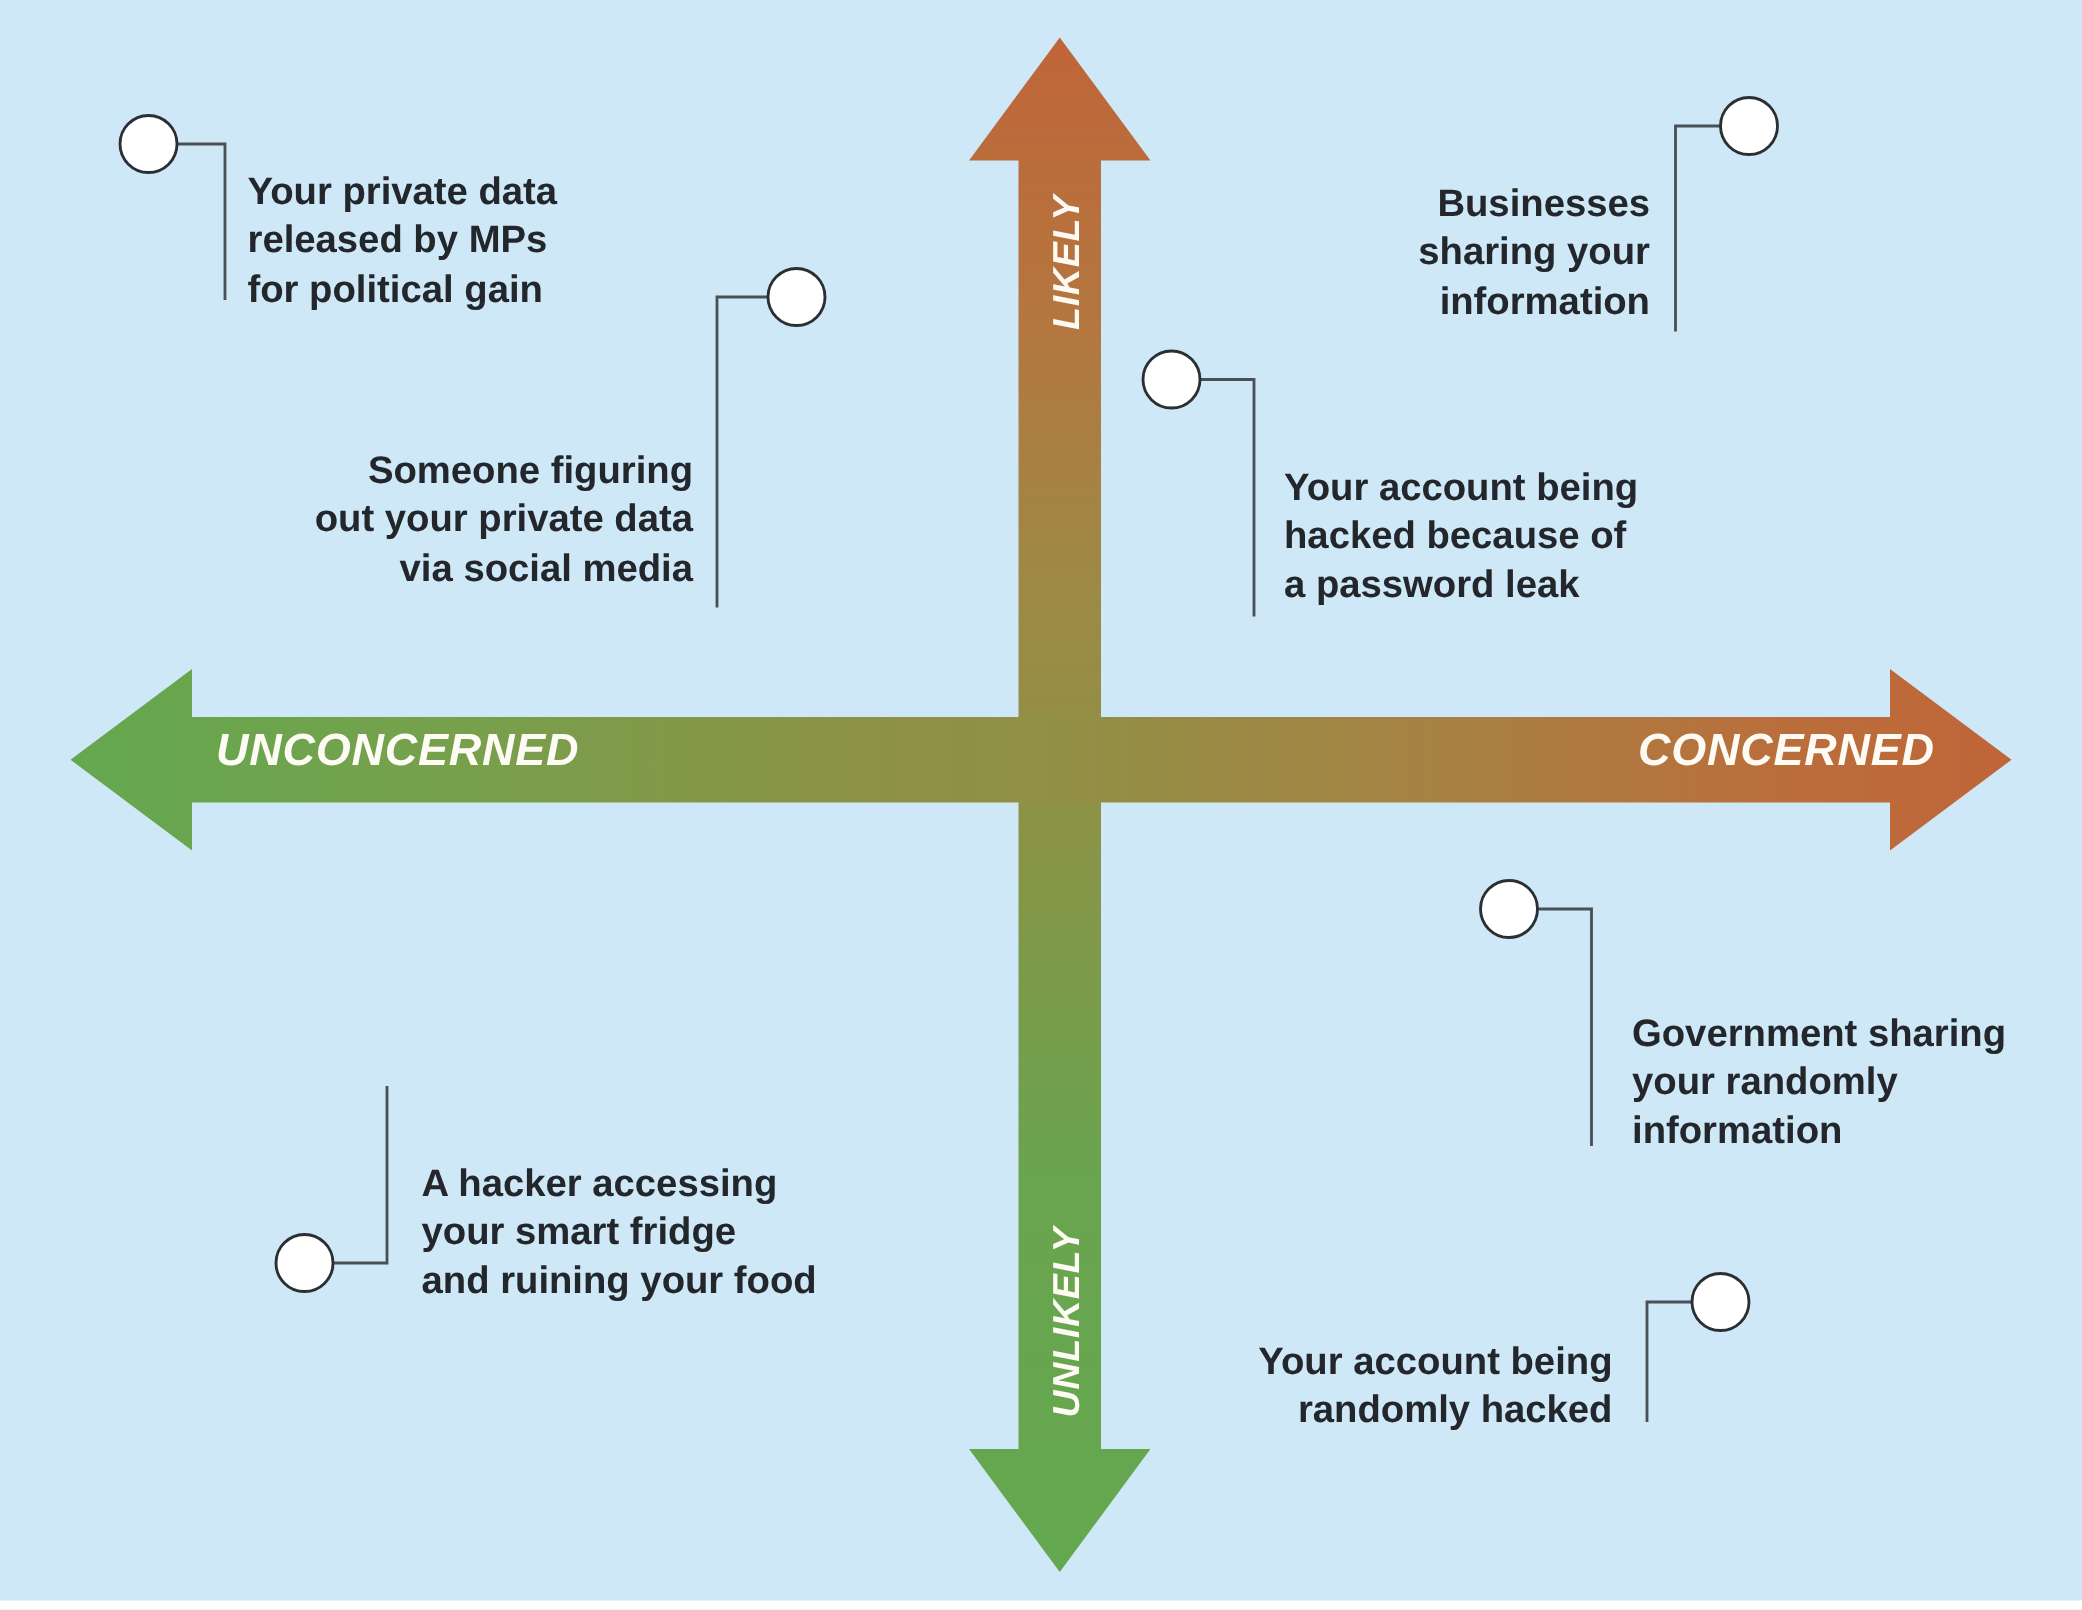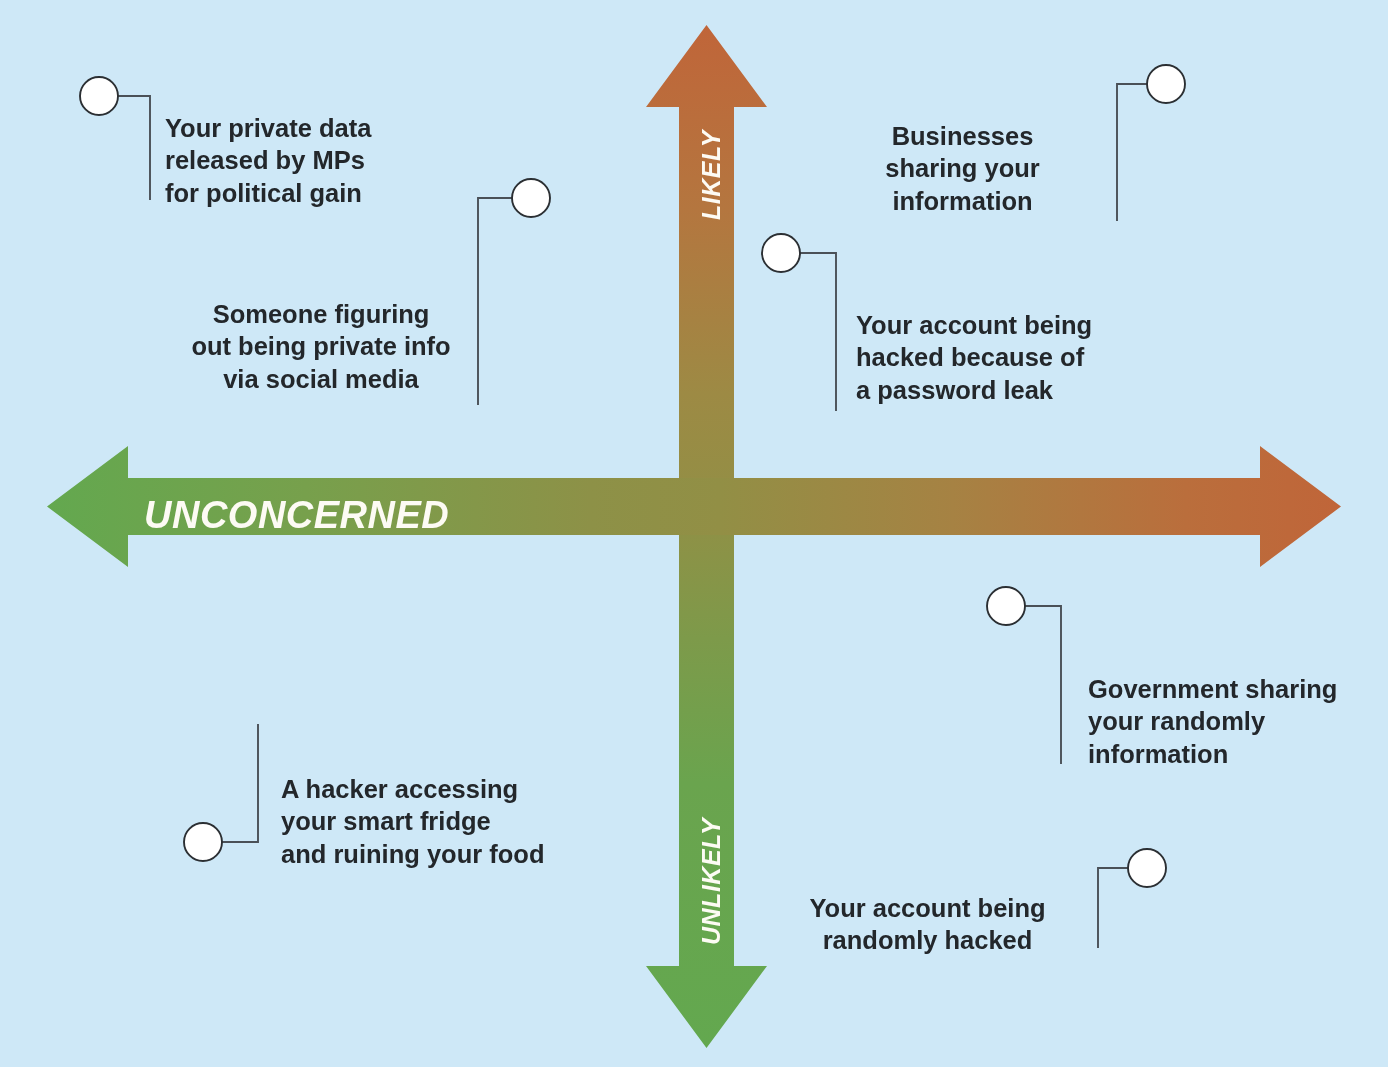--- a/index.html
+++ b/index.html
@@ -33,22 +33,22 @@
   .axis-label {
     position: absolute;
     color: #fdfbf4;
     font-weight: 700;
     font-style: italic;
     letter-spacing: 0.5px;
     white-space: nowrap;
     pointer-events: none;
   }
   .axis-label.horizontal {
-    font-size: 38px;
-    top: 494px;
+    font-size: 30px;
+    top: 484px;
   }
   #label-unconcerned { left: 144px; }
   #label-concerned   { left: 1092px; }
   .axis-label.vertical {
     font-size: 25px;
     left: 0;
     transform-origin: left top;
   }
   #label-likely {
     transform: translate(697px, 220px) rotate(-90deg);
@@ -59,21 +59,21 @@
 
   .callout {
     position: absolute;
     color: #23272b;
     font-size: 25.5px;
     line-height: 1.27;
     font-weight: 700;
     white-space: pre-line;
   }
   .callout.align-left  { text-align: left; }
-  .callout.align-right { text-align: center; }
+  .callout.align-right { text-align: right; }
 
   .node-circle {
     fill: #ffffff;
     stroke: #2b2f33;
     stroke-width: 1.9;
   }
   .leader-line {
     fill: none;
     stroke: #4a5057;
     stroke-width: 1.9;
@@ -135,20 +135,21 @@
              L 1260 446
              L 1341 506.5
              L 1260 567
              L 1260 535
              L 128 535
              L 128 567
              Z"></path>
   </svg>
 
   <div class="axis-label horizontal" id="label-unconcerned">UNCONCERNED</div>
+  <div class="axis-label horizontal" id="label-concerned">CONCERNED</div>
   <div class="axis-label vertical" id="label-likely">LIKELY</div>
   <div class="axis-label vertical" id="label-unlikely">UNLIKELY</div>
 
   <svg id="leaders-svg" viewBox="0 0 1388 1073">
 
     <path class="leader-line" d="M 118 96 L 150 96 L 150 200"></path>
     <circle class="node-circle" cx="99" cy="96" r="19"></circle>
 
     <path class="leader-line" d="M 512 198 L 478 198 L 478 405"></path>
     <circle class="node-circle" cx="531" cy="198" r="19"></circle>
@@ -167,21 +168,21 @@
 
     <path class="leader-line" d="M 1128 868 L 1098 868 L 1098 948"></path>
     <circle class="node-circle" cx="1147" cy="868" r="19"></circle>
   </svg>
 
   <div class="callout align-left" style="left:165px; top:96px; width:320px;margin-top:16px;">Your private data
 released by MPs
 for political gain</div>
 
   <div class="callout align-right" style="left:180px; top:298px; width:282px;">Someone figuring
-out being private info
+out your private data
 via social media</div>
 
   <div class="callout align-right" style="left:825px; top:120px; width:275px;">Businesses
 sharing your
 information</div>
 
   <div class="callout align-left" style="left:856px; top:309px; width:330px;">Your account being
 hacked because of
 a password leak</div>
 

